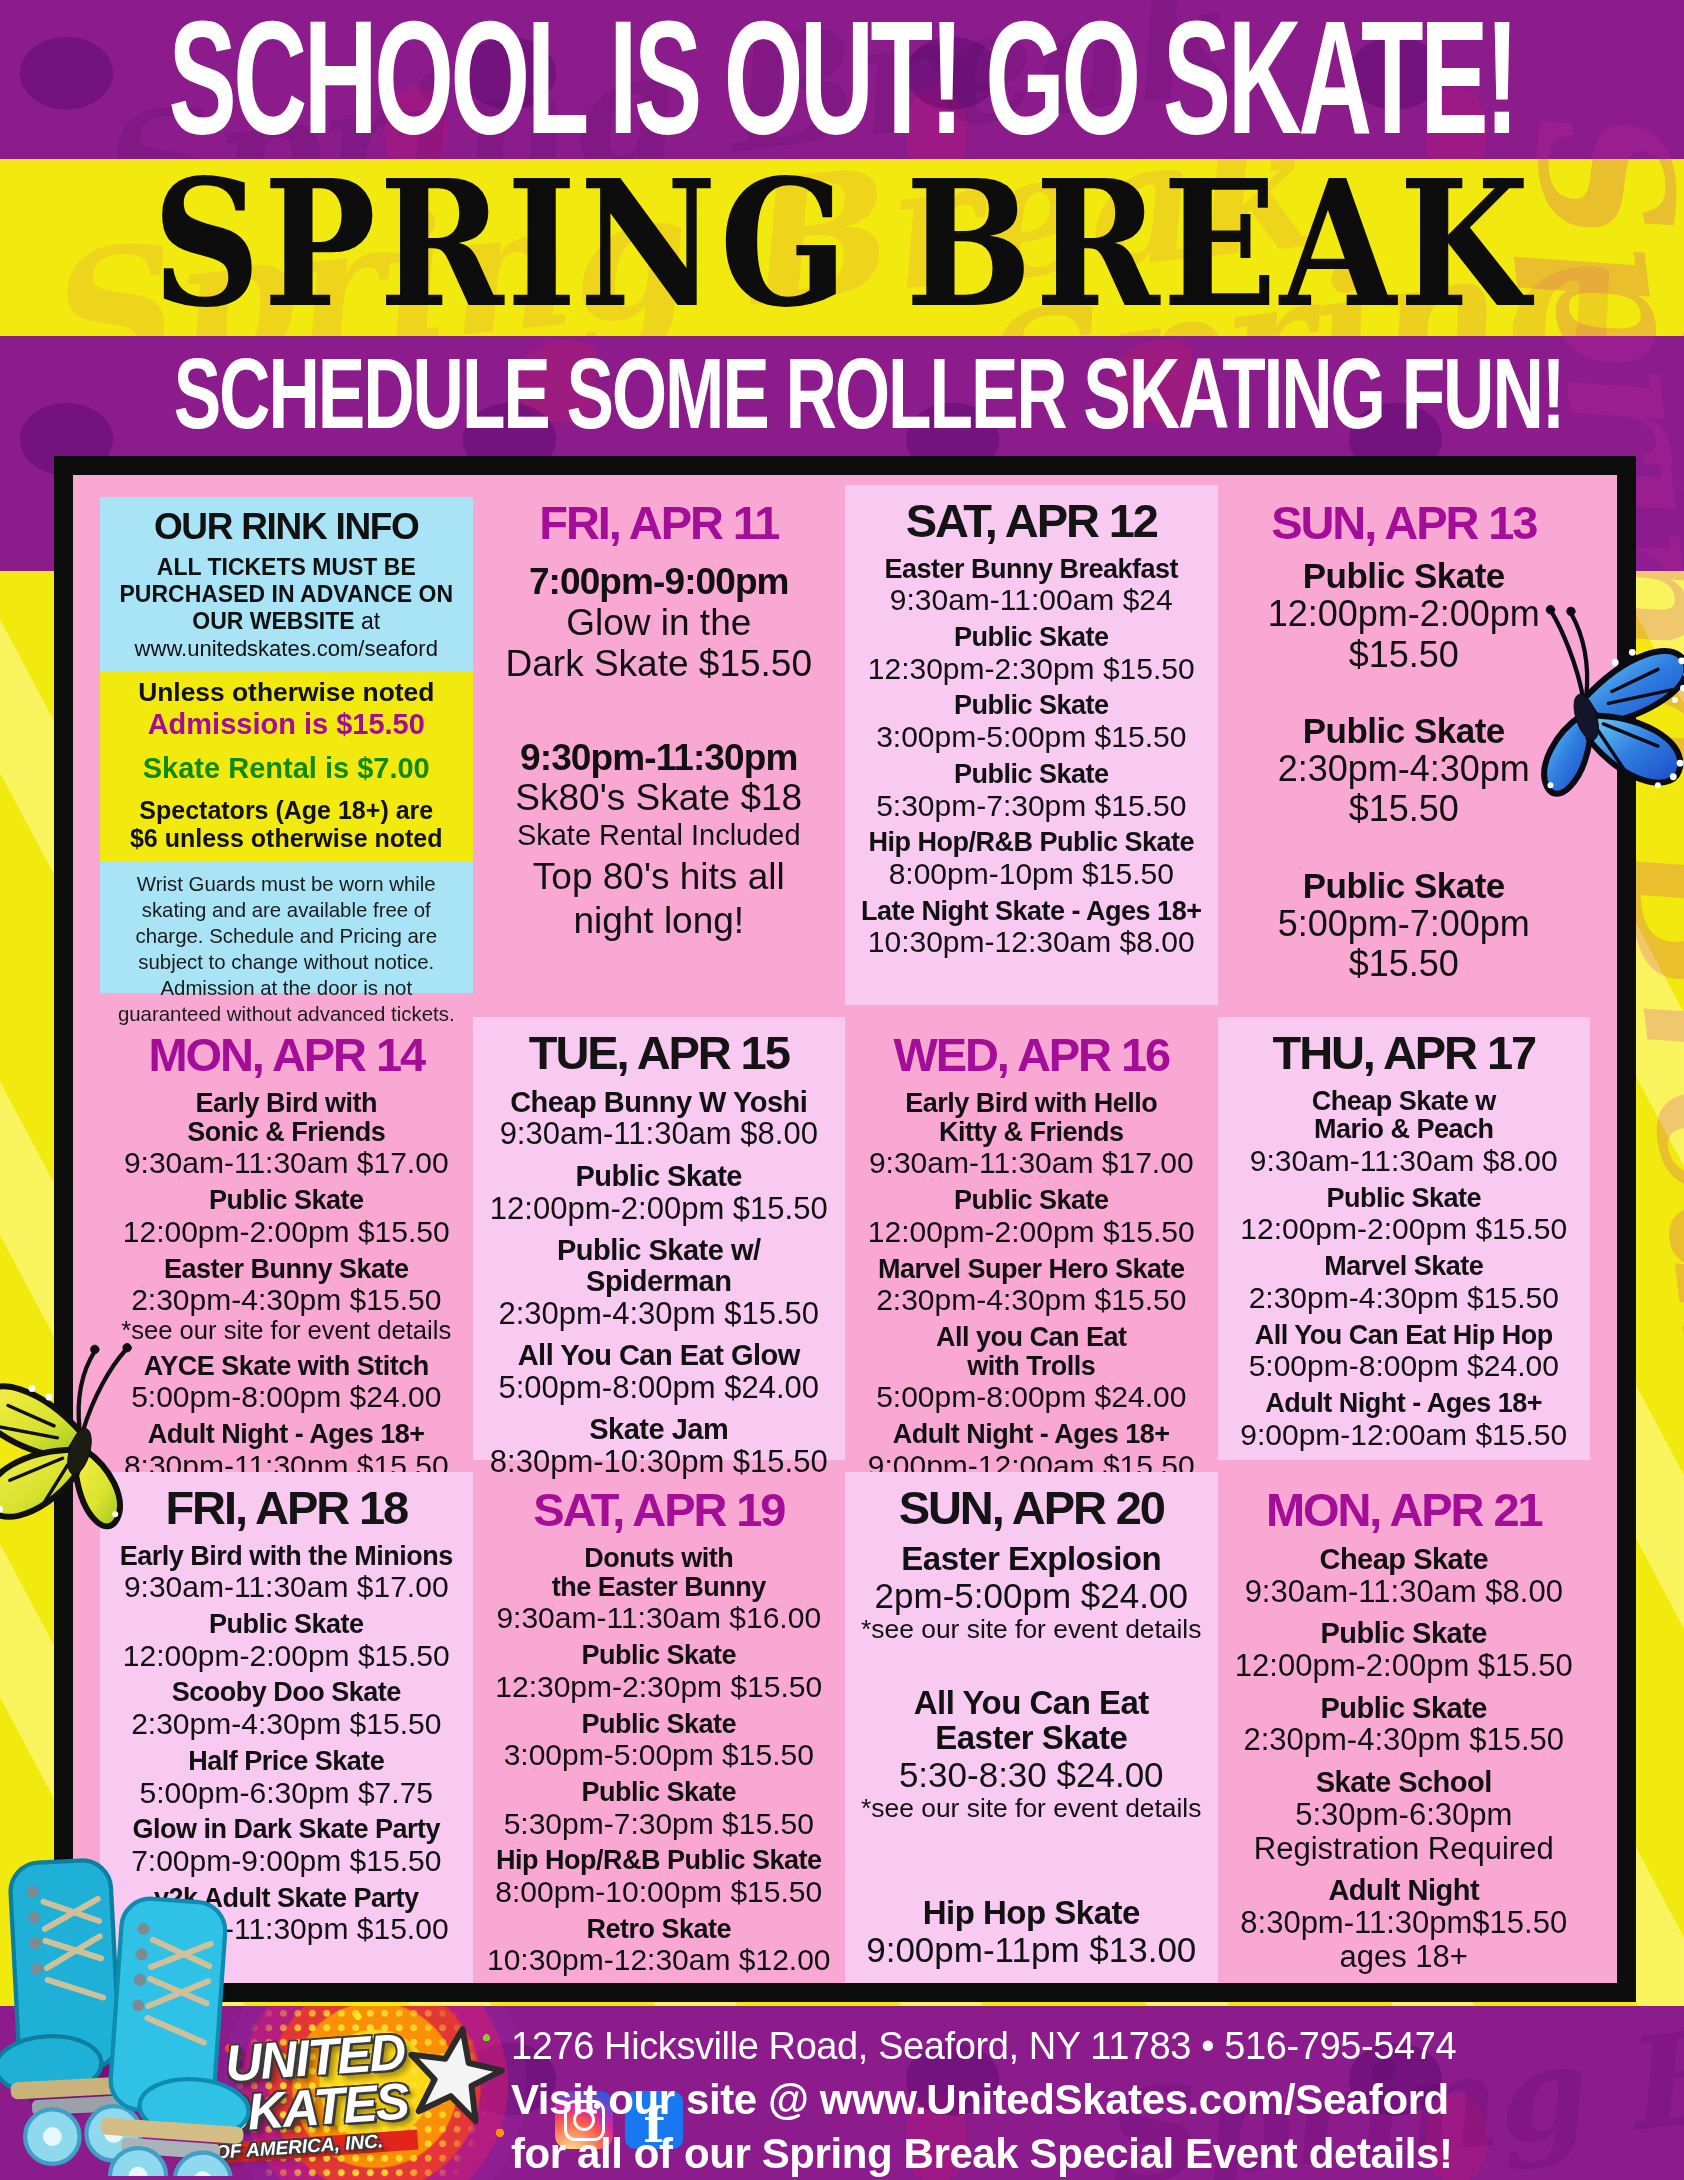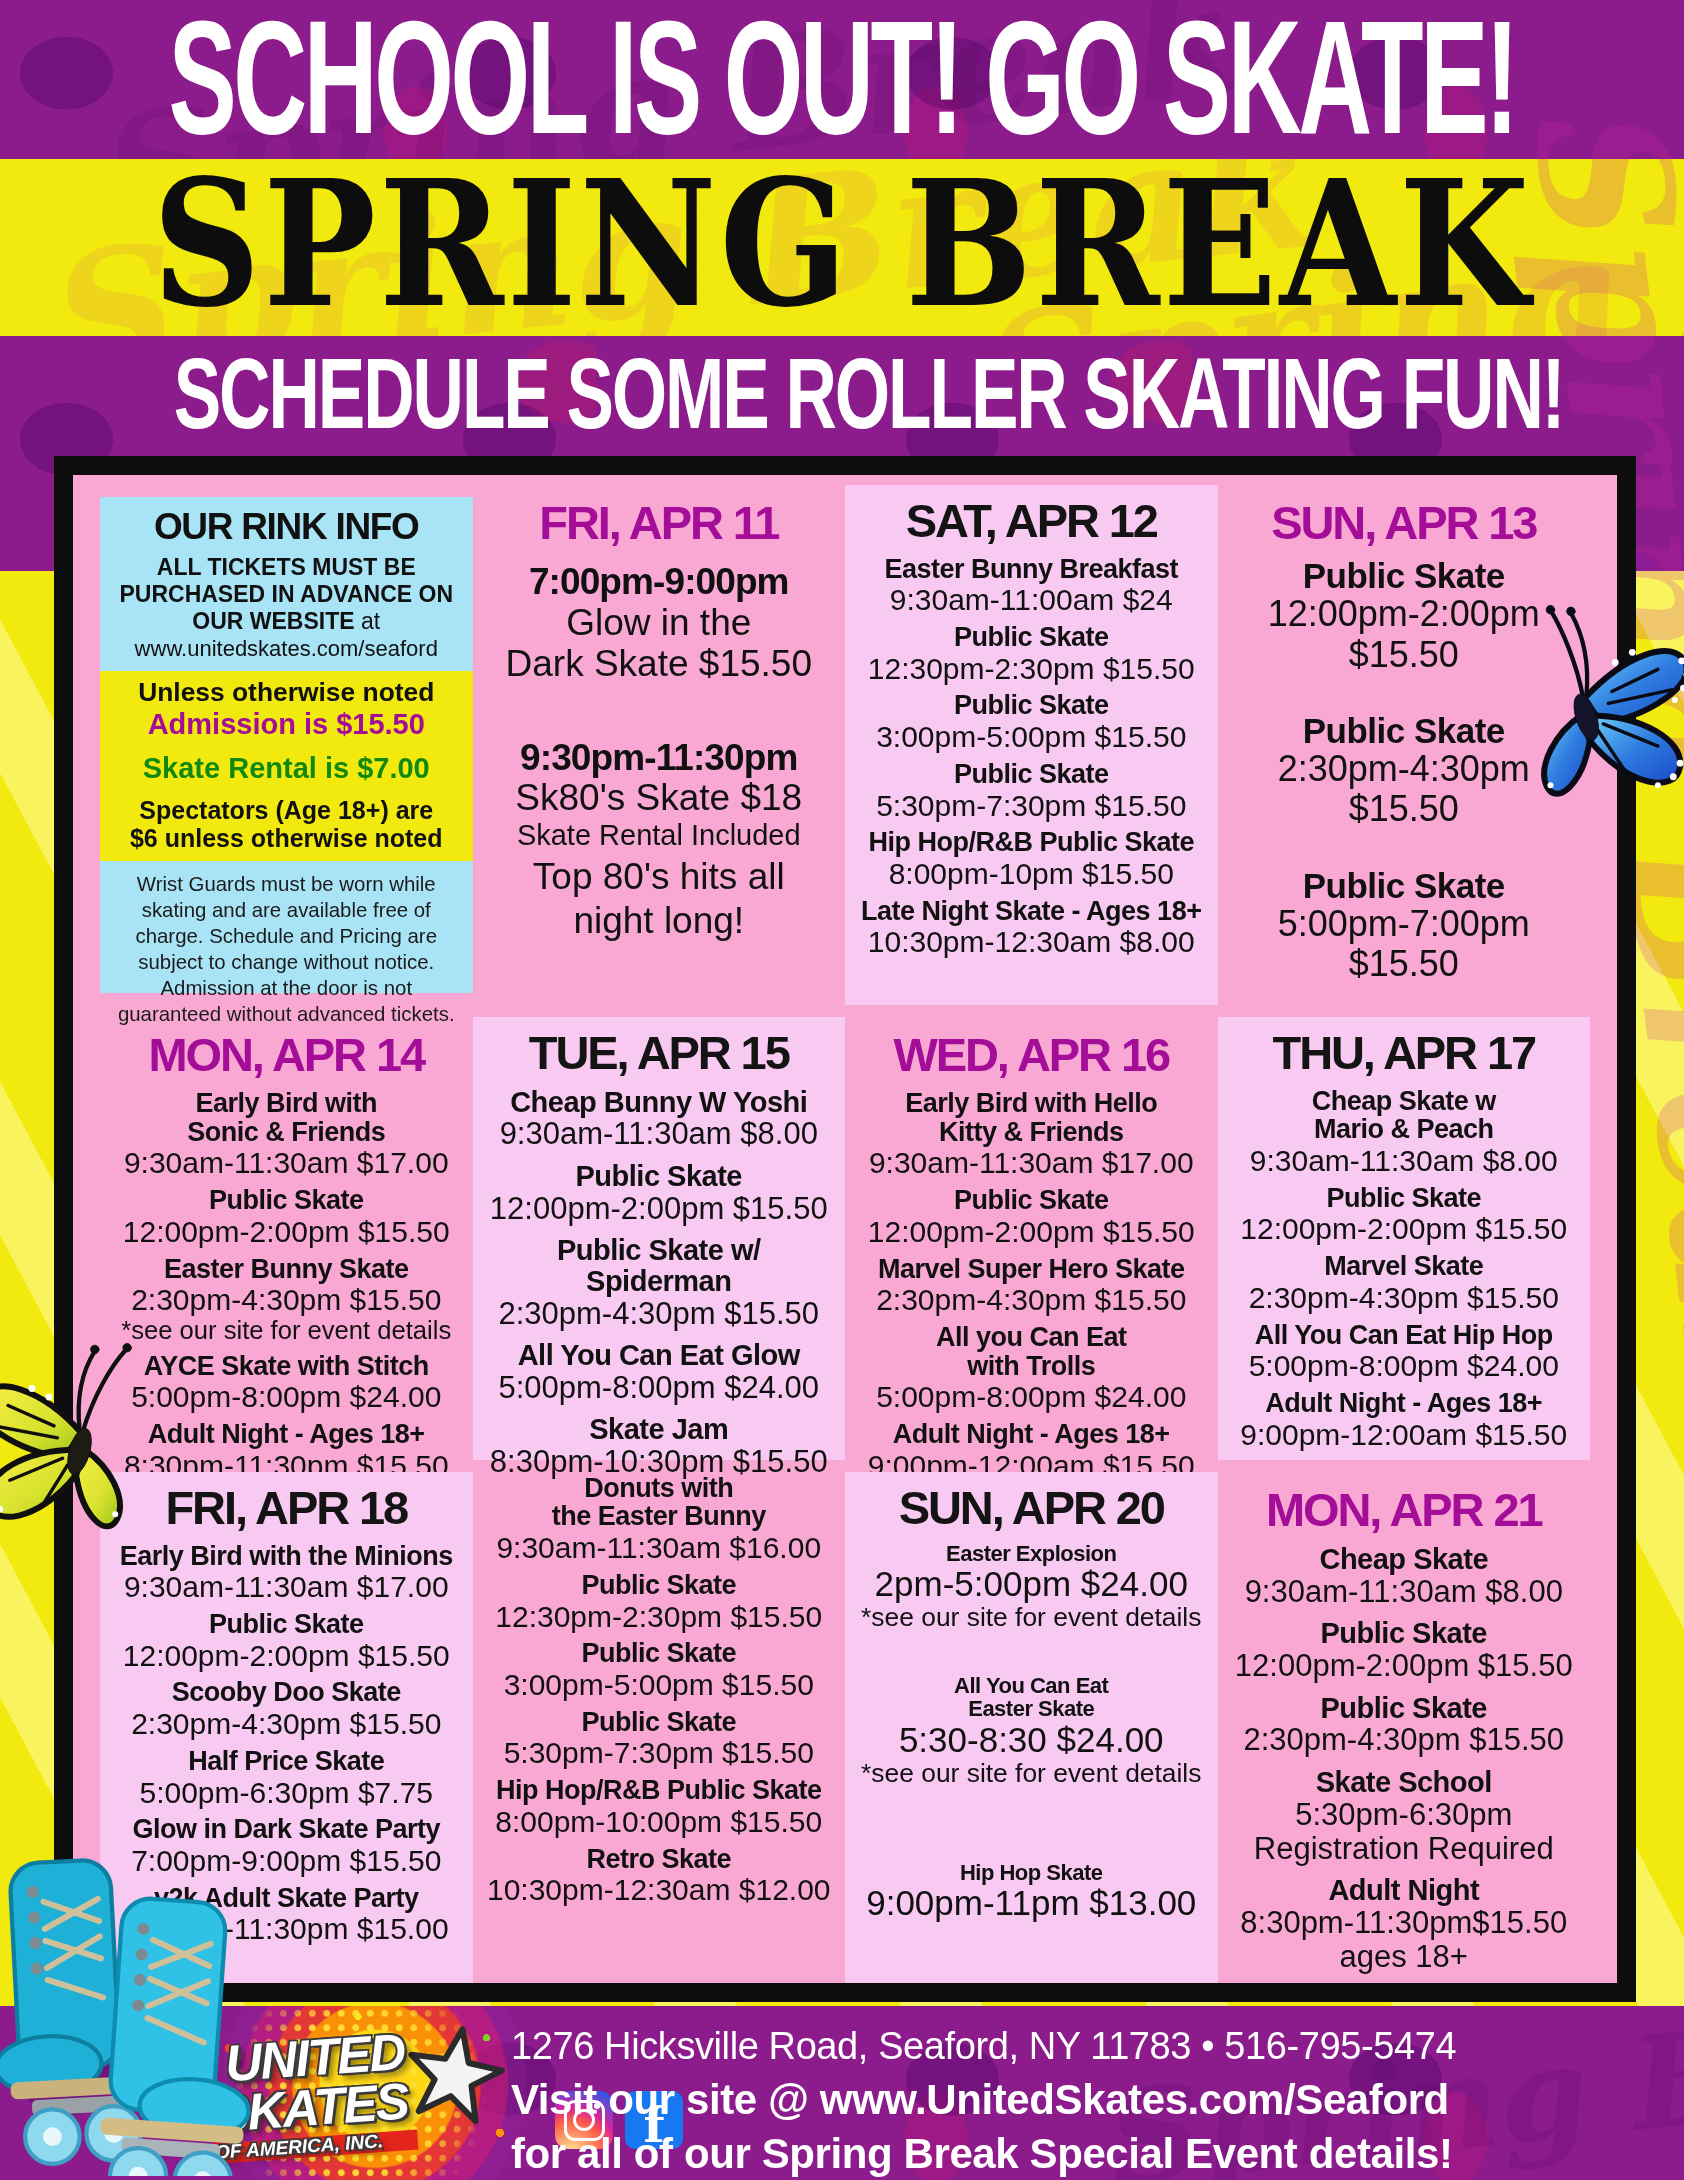--- a/index.html
+++ b/index.html
@@ -52,21 +52,21 @@
   .big .ev-name{font-size:37px;letter-spacing:-0.9px;}
   .big .ev-time{font-size:37px;line-height:1.13;}
   .big .ev-note{font-size:29px;}
   .big .ev-extra{font-size:37px;line-height:1.2;margin-top:3.4px;}
   .big .event{margin-top:12px;}
   .big .gap{margin-top:53px;}
   .spread .event{margin-bottom:37px;}
   .spread .ev-name{font-size:35px;}
   .spread .ev-time{font-size:36px;line-height:1.12;}
   .spread20 .event{margin-bottom:5.1px;}
-  .spread20 .ev-name{font-size:22px;}
+  .spread20 .ev-name{font-size:33px;}
   .spread20 .ev-time{font-size:35px;line-height:1.1;}
   .spread20 .ev-note{font-size:26.4px;}
   .spread20 .gap{margin-top:41px;}
   .spread20 .biggap{margin-top:72px;}
   
   .rink{background:#a9e3f6;margin:12px 0;padding:5.1px 12px 0;box-sizing:border-box;text-align:center;}
   .rink-title{font-size:37px;font-weight:bold;letter-spacing:-1.3px;margin:3.4px 0 6.8px;}
   .rink-tickets{font-size:23px;font-weight:bold;line-height:1.16;}
   .rink-tickets .at{font-weight:normal;}
   .rink-site{font-size:22px;margin:1.7px 0 8.5px;}
@@ -327,20 +327,21 @@
             <div class="event">
               <div class="ev-name">Glow in Dark Skate Party</div>
               <div class="ev-time">7:00pm-9:00pm  $15.50</div>
             </div>
             <div class="event">
               <div class="ev-name">y2k Adult Skate Party</div>
               <div class="ev-time">9:30pm-11:30pm  $15.00</div>
             </div>
           </div>
           <div class="cell day tight">
+            <div class="day-header">SAT, APR 19</div>
             <div class="event">
               <div class="ev-name">Donuts with<br>the Easter Bunny</div>
               <div class="ev-time">9:30am-11:30am  $16.00</div>
             </div>
             <div class="event">
               <div class="ev-name">Public Skate</div>
               <div class="ev-time">12:30pm-2:30pm  $15.50</div>
             </div>
             <div class="event">
               <div class="ev-name">Public Skate</div>

